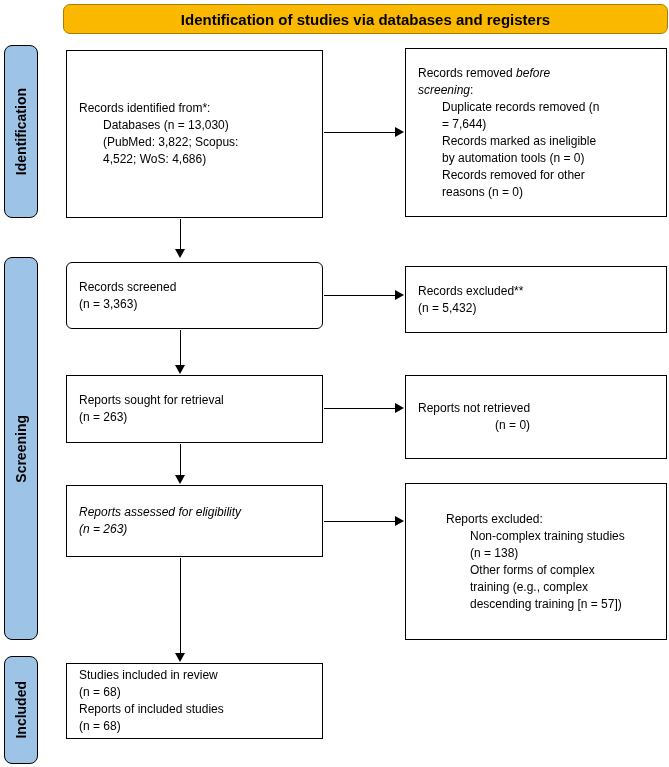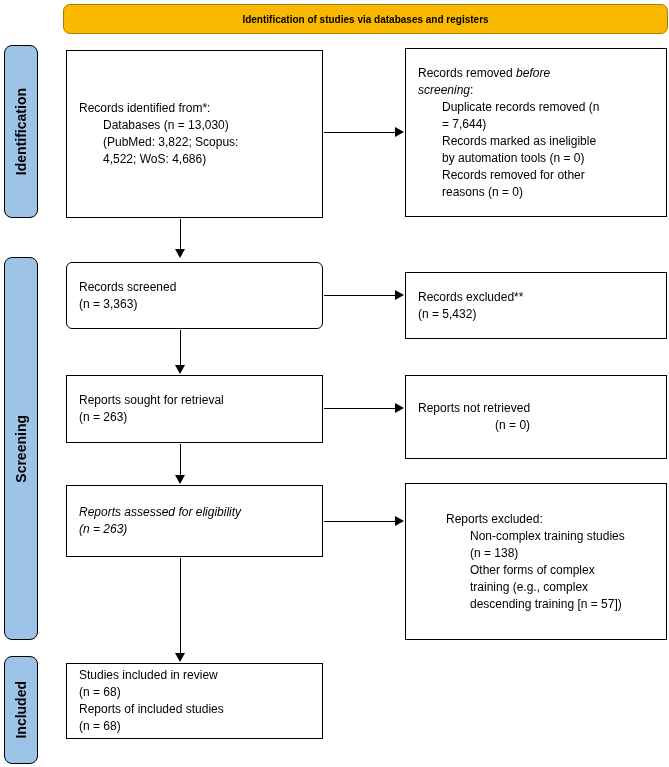--- a/index.html
+++ b/index.html
@@ -9,21 +9,21 @@
     --ink:#000000;
   }
   *{box-sizing:border-box;}
   body{margin:0;background:#ffffff;font-family:"Liberation Sans","DejaVu Sans",sans-serif;color:var(--ink);}
   .canvas{position:relative;width:669px;height:767px;background:#ffffff;overflow:hidden;}
 
   .banner{
     position:absolute;left:63px;top:4px;width:605px;height:30px;
     background:var(--banner-fill);border:1px solid var(--banner-border);border-radius:7px;
     display:flex;align-items:center;justify-content:center;
-    font-size:10px;font-weight:bold;
+    font-size:15px;font-weight:bold;
   }
 
   .stage{
     position:absolute;left:4px;width:34px;
     background:var(--stage-fill);border:1.5px solid #000;border-radius:8px;
     display:flex;align-items:center;justify-content:center;
   }
   .stage .vtext{
     writing-mode:vertical-rl;transform:rotate(180deg);
     font-size:14px;font-weight:bold;white-space:nowrap;
@@ -38,21 +38,21 @@
     font-size:12px;line-height:17px;
     padding:6px 8px 6px 12px;
   }
   .fbox .line{white-space:nowrap;}
   .fbox .line.indent{padding-left:24px;}
   .col-l{left:66px;width:257px;}
   .col-r{left:405px;width:262px;}
   .b-identified{top:50px;height:168px;}
   .b-removed{top:48px;height:169px;}
   .b-screened{top:262px;height:67px;border-radius:6px;}
-  .b-excluded{top:272px;height:67px;}
+  .b-excluded{top:266px;height:67px;}
   .b-sought{top:375px;height:68px;}
   .b-notretrieved{top:375px;height:84px;text-align:right;}
   .b-assessed{top:485px;height:72px;font-style:italic;}
   .b-repexcluded{top:483px;height:157px;padding-left:40px;}
   .b-included{top:663px;height:76px;align-items:center;}
 
   .arrow-v{position:absolute;width:11px;}
   .arrow-v .shaft{position:absolute;left:5px;top:0;bottom:8px;width:1px;background:#000;}
   .arrow-v .head{position:absolute;bottom:0;left:0;width:0;height:0;
     border-left:5.5px solid transparent;border-right:5.5px solid transparent;border-top:9px solid #000;}

